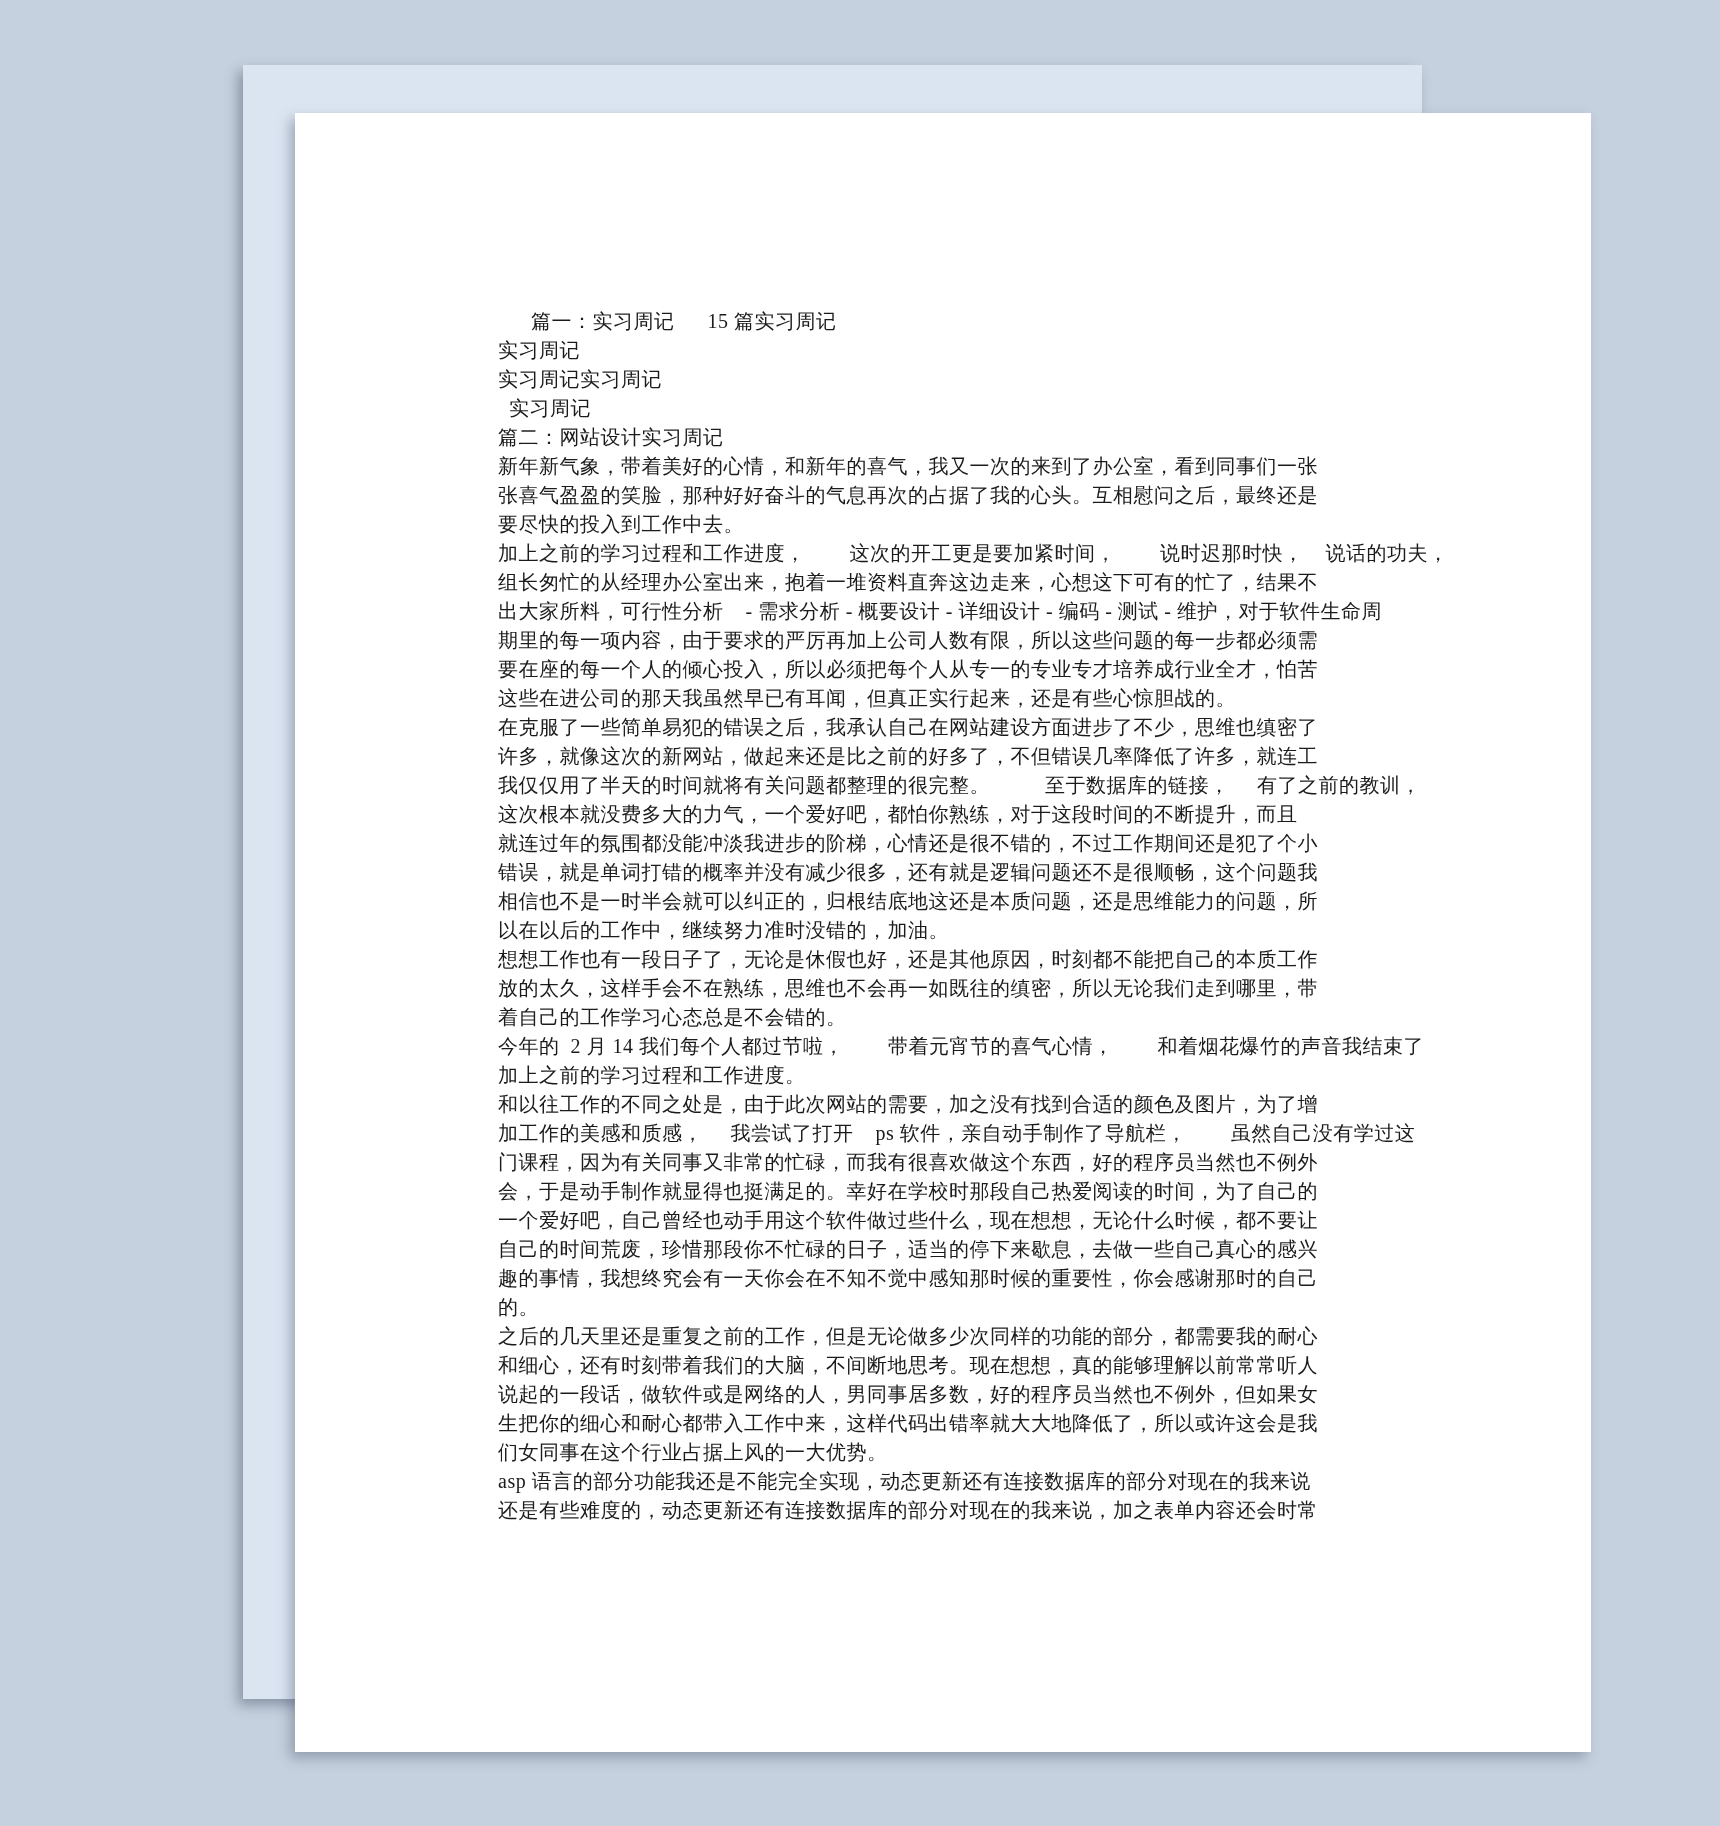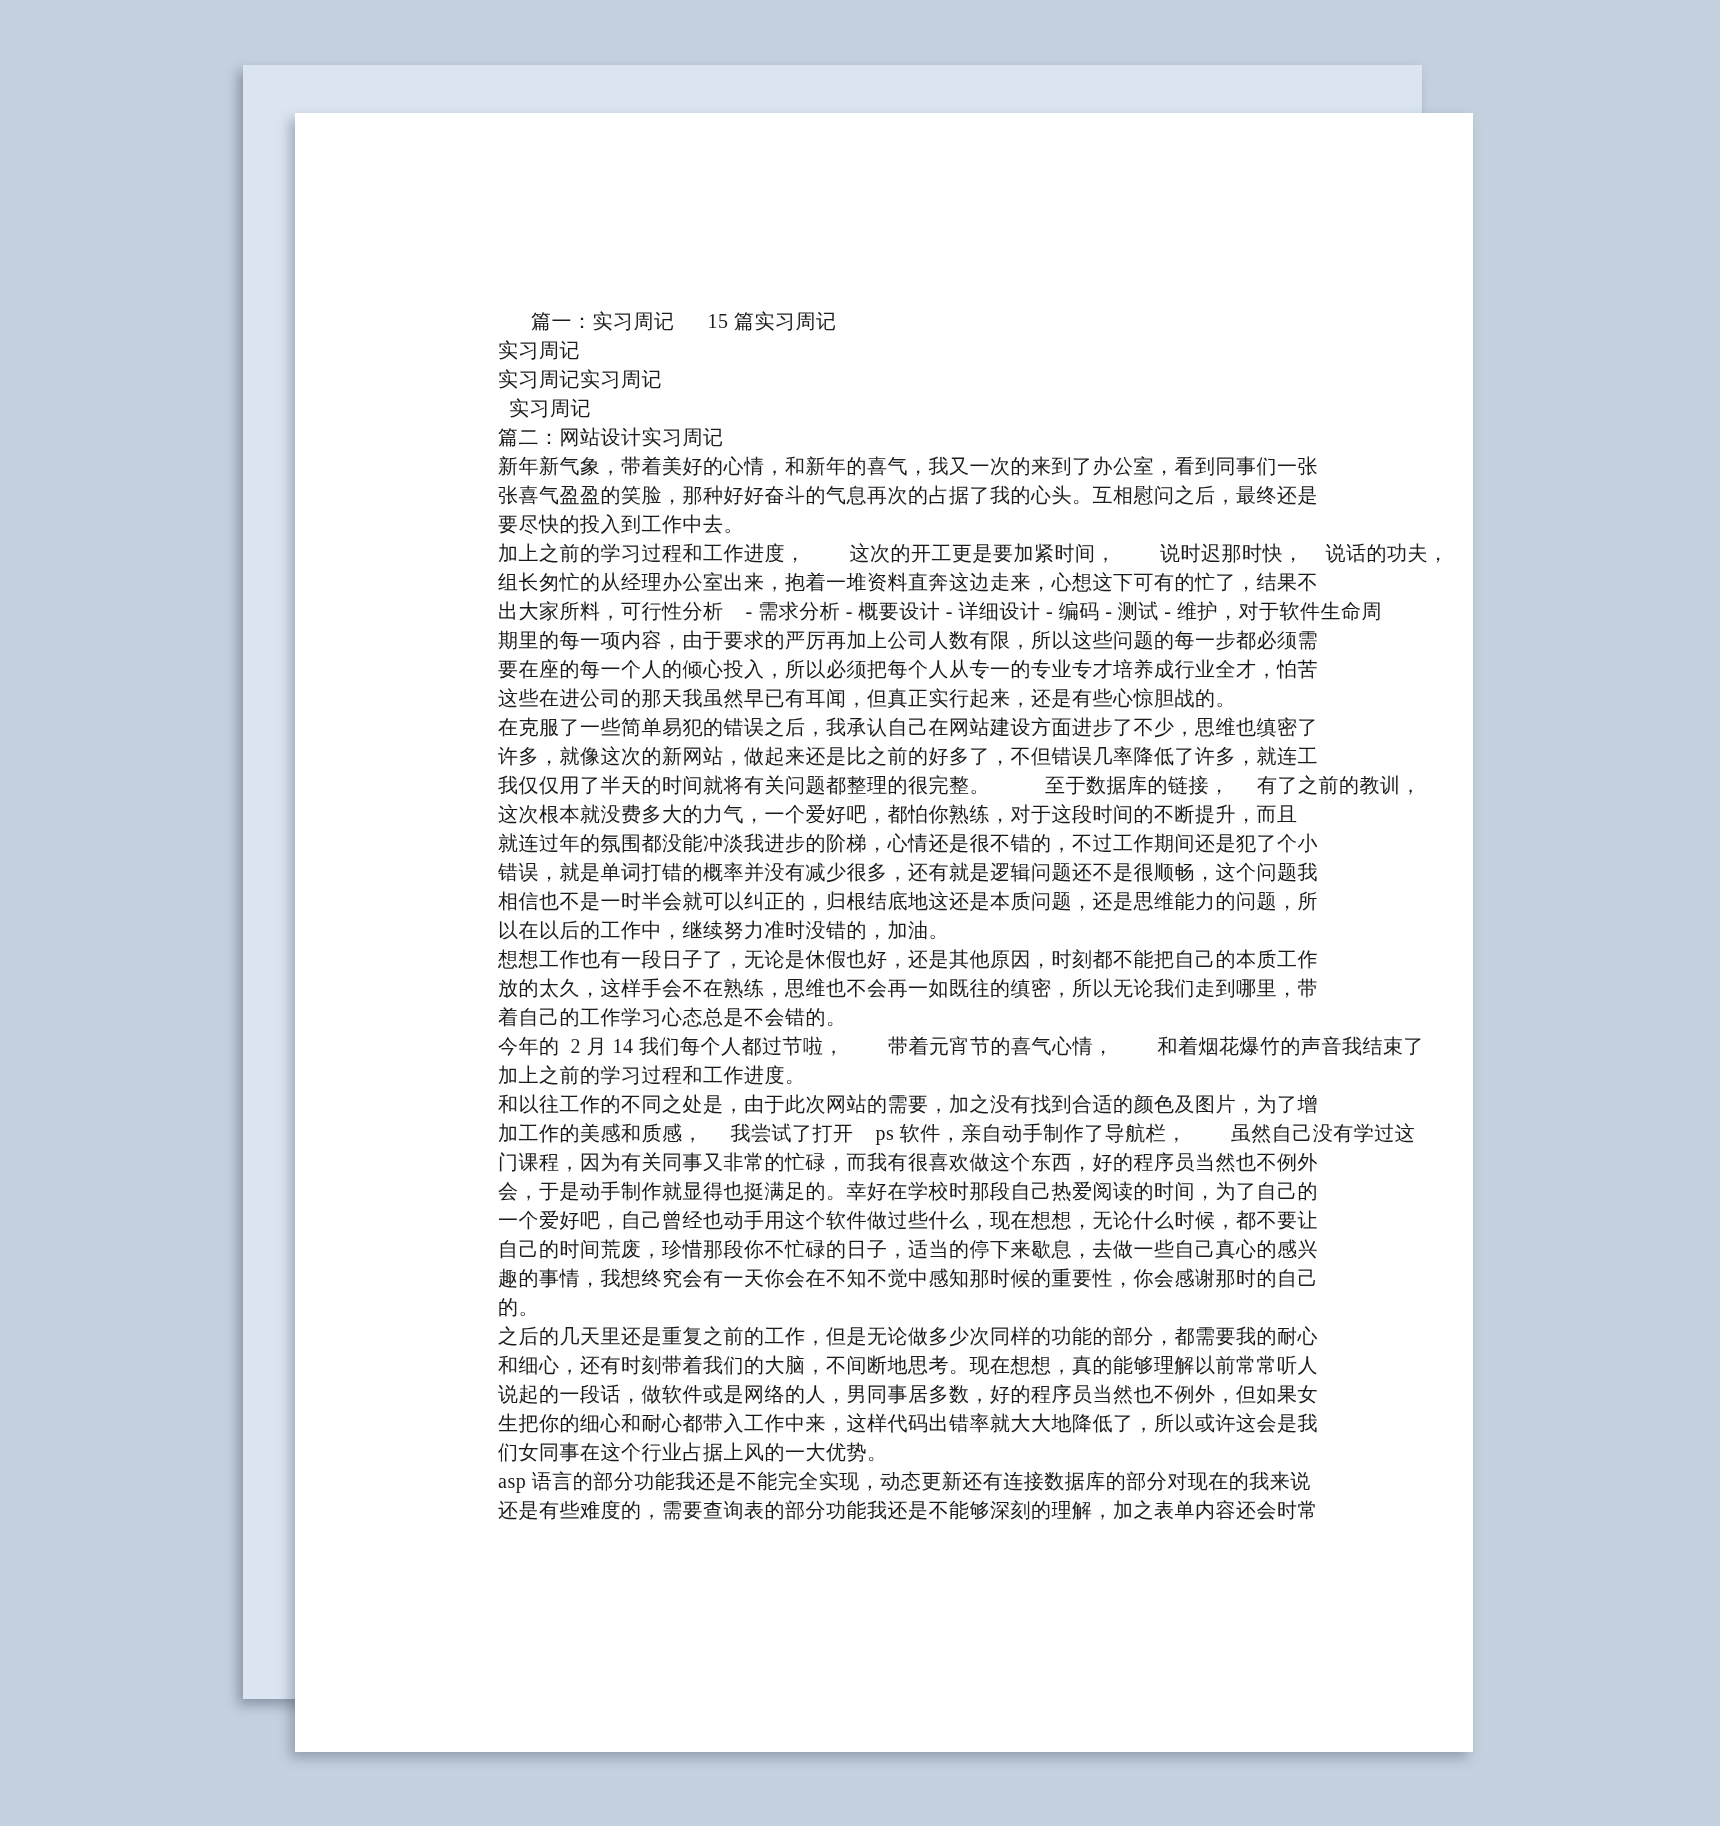--- a/index.html
+++ b/index.html
@@ -20,21 +20,21 @@
     top: 65px;
     width: 1179px;
     height: 1634px;
     background: #dbe5f2;
     box-shadow: -5px 6px 12px rgba(62, 74, 96, 0.45);
   }
   .front-page {
     position: absolute;
     left: 295px;
     top: 113px;
-    width: 1178px;
+    width: 1296px;
     height: 1639px;
     background: #ffffff;
     box-shadow: -5px 6px 12px rgba(62, 74, 96, 0.38);
   }
   .doc-text {
     position: absolute;
     left: 203px;
     top: 194px;
     width: 980px;
     color: #1b1b1b;
@@ -88,15 +88,15 @@
       <div class="line">一个爱好吧，自己曾经也动手用这个软件做过些什么，现在想想，无论什么时候，都不要让</div>
       <div class="line">自己的时间荒废，珍惜那段你不忙碌的日子，适当的停下来歇息，去做一些自己真心的感兴</div>
       <div class="line">趣的事情，我想终究会有一天你会在不知不觉中感知那时候的重要性，你会感谢那时的自己</div>
       <div class="line">的。</div>
       <div class="line">之后的几天里还是重复之前的工作，但是无论做多少次同样的功能的部分，都需要我的耐心</div>
       <div class="line">和细心，还有时刻带着我们的大脑，不间断地思考。现在想想，真的能够理解以前常常听人</div>
       <div class="line">说起的一段话，做软件或是网络的人，男同事居多数，好的程序员当然也不例外，但如果女</div>
       <div class="line">生把你的细心和耐心都带入工作中来，这样代码出错率就大大地降低了，所以或许这会是我</div>
       <div class="line">们女同事在这个行业占据上风的一大优势。</div>
       <div class="line">asp 语言的部分功能我还是不能完全实现，动态更新还有连接数据库的部分对现在的我来说</div>
-      <div class="line">还是有些难度的，需要查询表的部分功能我还是不能够深刻的理解，加之表单内容还会时常</div>
+      <div class="line">还是有些难度的，动态更新还有连接数据库的部分对现在的我来说，加之表单内容还会时常</div>
     </div>
 </div>
 
 </body></html>

